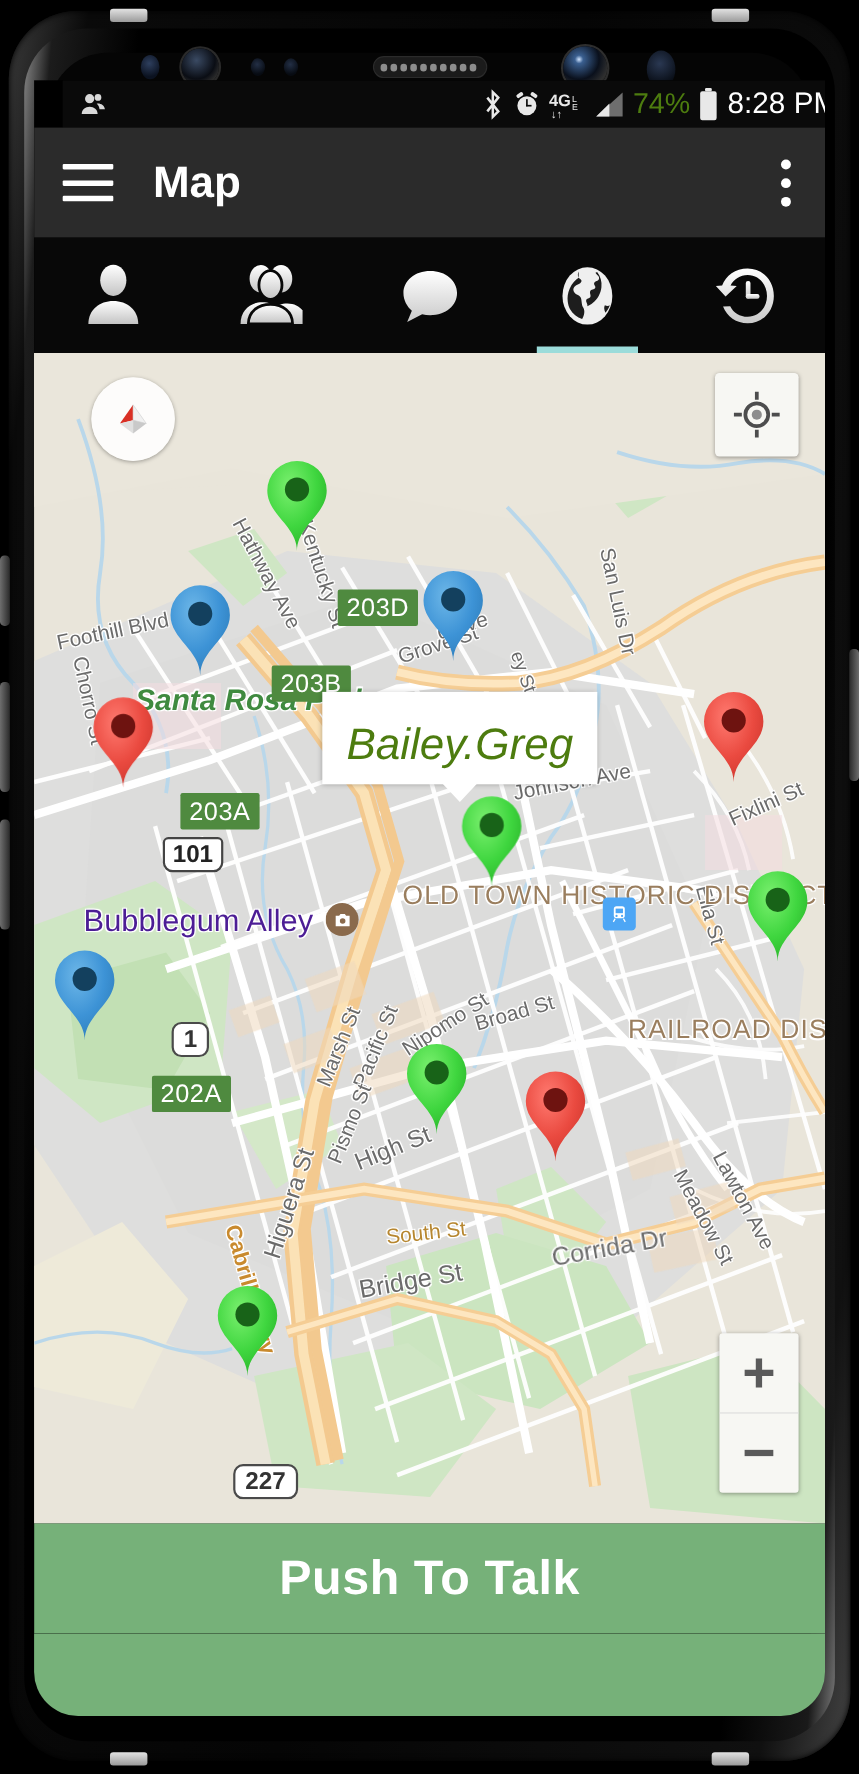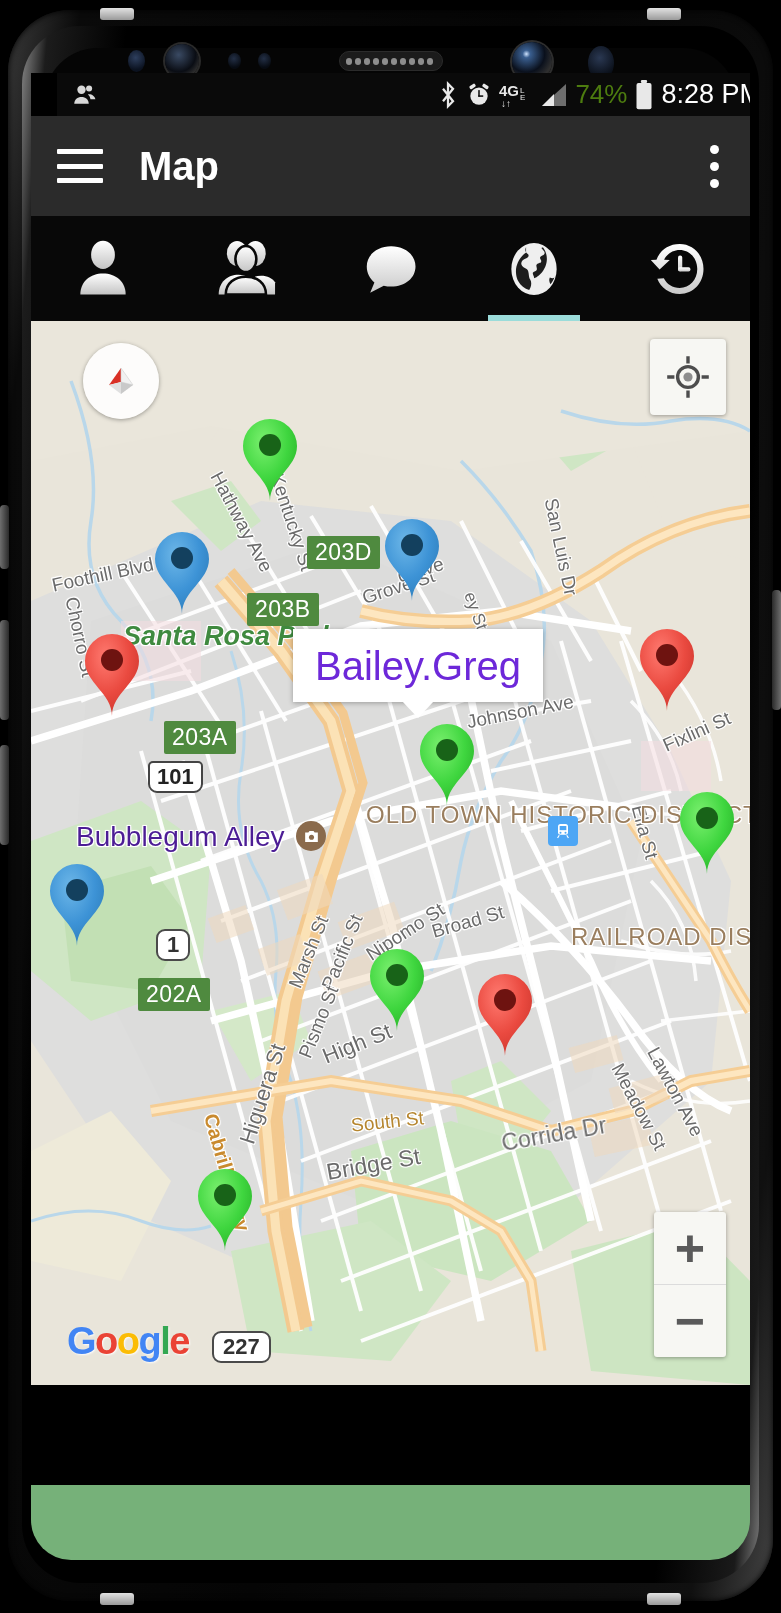--- a/index.html
+++ b/index.html
@@ -191,22 +191,22 @@
   .zoomctl div {
     height: 72px; display: flex; align-items: center; justify-content: center;
     color: #5a5a5a; font-size: 52px; font-weight: bold; cursor: pointer;
     line-height: 1;
   }
   .zoomctl .sep { height: 1px; background: #dcdcdc; padding: 0; }
 
   
   .infowindow {
     position: absolute; background: #fff;
-    padding: 15px 22px 13px; box-shadow: 0 1px 5px rgba(0,0,0,0.3);
-    font-size: 40px; color: #6d28d9; white-space: nowrap; cursor: pointer;
+    padding: 26px 22px 13px; box-shadow: 0 1px 5px rgba(0,0,0,0.3);
+    font-size: 40px; color: #4d7c0f; white-space: nowrap; cursor: pointer; font-style: italic;
   }
   .infowindow::after {
     content: ""; position: absolute; left: 50%; margin-left: -16px; bottom: -16px;
     border-left: 16px solid transparent; border-right: 16px solid transparent;
     border-top: 17px solid #fff;
   }
 
   
   .glogo {
     position: absolute; left: 36px; bottom: 22px;
@@ -604,21 +604,21 @@
       <div class="mlabel hwy-label" style="left:135px;top:840px;transform:rotate(74deg);">Cabrillo Hwy</div>
       <div class="mlabel street" style="left:366px;top:238px;transform:rotate(-16deg);">d Ave</div>
       <div class="mlabel street" style="left:425px;top:280px;transform:rotate(70deg);font-size:17px;">ey St</div>
 
       <div class="mlabel park-lbl" style="left:92px;top:300px;"><span>Santa Rosa Park</span></div>
       <div class="mlabel poi-lbl" style="left:45px;top:500px;">Bubblegum Alley</div>
       <div class="mlabel district-lbl" style="left:335px;top:478px;text-align:center;line-height:1.3;width:160px;">OLD TOWN HISTORIC DISTRICT</div>
       <div class="mlabel district-lbl" style="left:540px;top:600px;text-align:center;line-height:1.3;width:150px;">RAILROAD DISTRICT</div>
 
       <div class="shield-green" style="left:276px;top:215px;">203D</div>
-      <div class="shield-green" style="left:216px;top:272px;">203B</div>
+      <div class="shield-green" style="left:216px;top:284px;">203B</div>
       <div class="shield-green" style="left:133px;top:400px;">203A</div>
       <div class="shield-green" style="left:107px;top:657px;">202A</div>
       <div class="shield-us" style="left:117px;top:440px;">101</div>
       <div class="shield-white" style="left:125px;top:608px;">1</div>
       <div class="shield-white" style="left:181px;top:1010px;">227</div>
 
       <div class="camera-poi" style="left:265px;top:500px;">
         <svg width="19" height="19" viewBox="0 0 24 24" fill="#fff">
           <path d="M4 7h4l1.5-2h5L16 7h4v12H4z" fill="#fff"></path>
           <circle cx="12" cy="13" r="3.2" fill="#8a6a4c"></circle>
@@ -707,21 +707,21 @@
 
       <svg class="pin" style="left:163px;top:845px;" viewBox="0 0 62 86">
         <path d="M31 85 C31 62 58 52 58 30 A27 27 0 1 0 4 30 C4 52 31 62 31 85 Z" fill="url(#gg)"></path>
         <circle cx="31" cy="29" r="11" fill="#186318"></circle>
       </svg>
 
       <div class="infowindow" style="left:262px;top:308px;">
         <span>Bailey.Greg</span>
       </div>
 
-      <div class="glogo">
-        <span class="b">G</span><span class="r">o</span><span class="y">o</span><span class="b">g</span><span class="g">l</span><span class="r">e</span>
-      </div>
     </div>
 
+    <div class="ptt">
+      <span>Push To Talk</span>
+    </div>
   </div>
 
   <div class="ptt-ext"></div>
 </div>
 
 </body></html>

